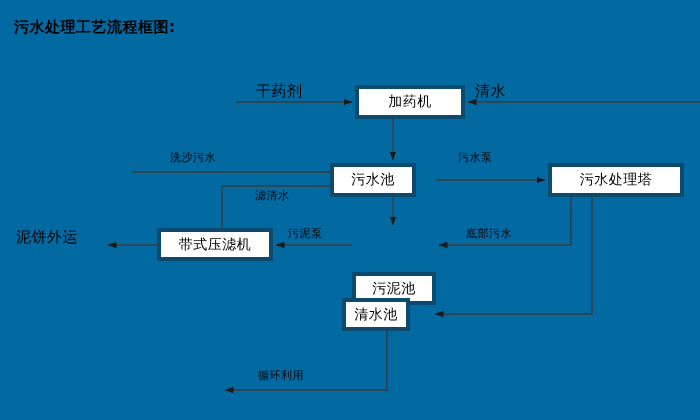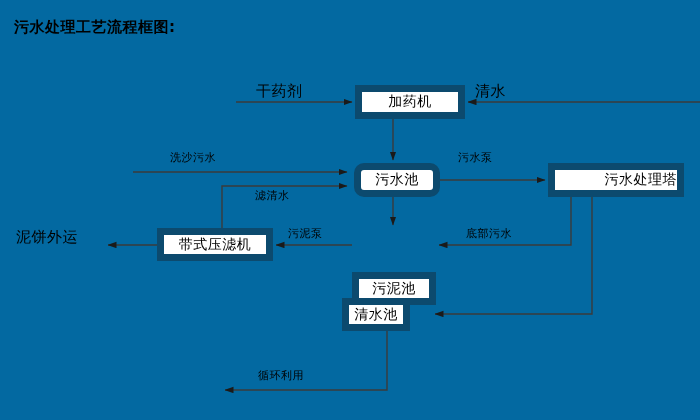--- a/index.html
+++ b/index.html
@@ -29,21 +29,21 @@
   }
   #flow-svg {
     position: absolute;
     left: 0;
     top: 0;
     width: 700px;
     height: 420px;
   }
   .node-box {
     position: absolute;
-    border: 7px solid #0c4a6e;
+    border: 4px solid #0c4a6e;
     background: #ffffff;
     box-sizing: border-box;
     display: flex;
     align-items: center;
     justify-content: center;
     font-size: 14px;
     color: #000000;
     white-space: nowrap;
     letter-spacing: 0.5px;
   }
@@ -108,25 +108,25 @@
       <path d="M157,245 L108,245" marker-end="url(#arrow-l)"></path>
 
       <path d="M387,331 L387,390 L225,390" marker-end="url(#arrow-l)"></path>
     </g>
   </svg>
 
   <div class="node-box" style="left:355px; top:85px; width:110px; height:34px;">
     <span>加药机</span>
   </div>
 
-  <div class="node-box" style="left:354px; top:163px; width:86px; height:34px;border-radius:10px;">
+  <div class="node-box" style="left:330px; top:163px; width:86px; height:34px;">
     <span>污水池</span>
   </div>
 
-  <div class="node-box" style="left:548px; top:163px; width:136px; height:34px;justify-content:flex-end;">
+  <div class="node-box" style="left:548px; top:163px; width:136px; height:34px;">
     <span>污水处理塔</span>
   </div>
 
   <div class="node-box" style="left:157px; top:228px; width:116px; height:33px;">
     <span>带式压滤机</span>
   </div>
 
   <div class="node-box" style="left:352px; top:228px; width:84px; height:33px;margin-top:44px;">
     <span>污泥池</span>
   </div>

